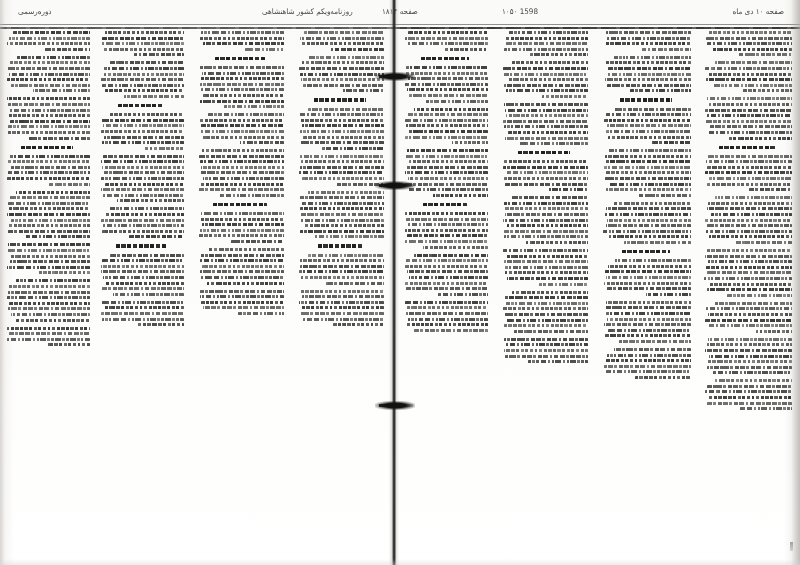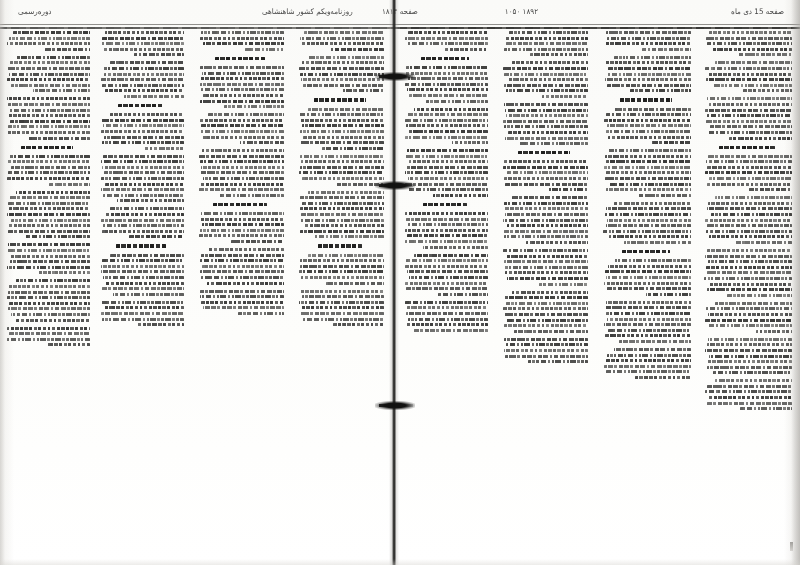--- a/index.html
+++ b/index.html
@@ -147,22 +147,22 @@
 </style>
 </head>
 <body>
 
 <div id="page">
 
   <div id="masthead">
     <div class="mast-cell mast-left">دوره‌رسمی</div>
     <div class="mast-cell mast-cleft">روزنامه‌ویکم کشور شاهنشاهی</div>
     <div class="mast-cell mast-center">صفحه ۱۸۱۴</div>
-    <div class="mast-cell mast-cright">۱۸۹۲ ۱۰۵۰</div>
-    <div class="mast-cell mast-right">صفحه 15 دی ماه</div>
+    <div class="mast-cell mast-cright">1598 ۱۰۵۰</div>
+    <div class="mast-cell mast-right">صفحه ۱۰ دی ماه</div>
     <div class="rule rule-thin"></div>
     <div class="rule rule-thick left-half"></div>
     <div class="rule rule-thick right-half"></div>
   </div>
 
   <div id="columns">
       <div class="col" style="left: 702px; width: 90px;">
         <div class="para">
           <div class="ln" style="width: 92%; background-position-x: 0px; opacity: 0.68;"></div>
           <div class="ln v2" style="width: 96%; background-position-x: 3px; opacity: 0.75;"></div>

